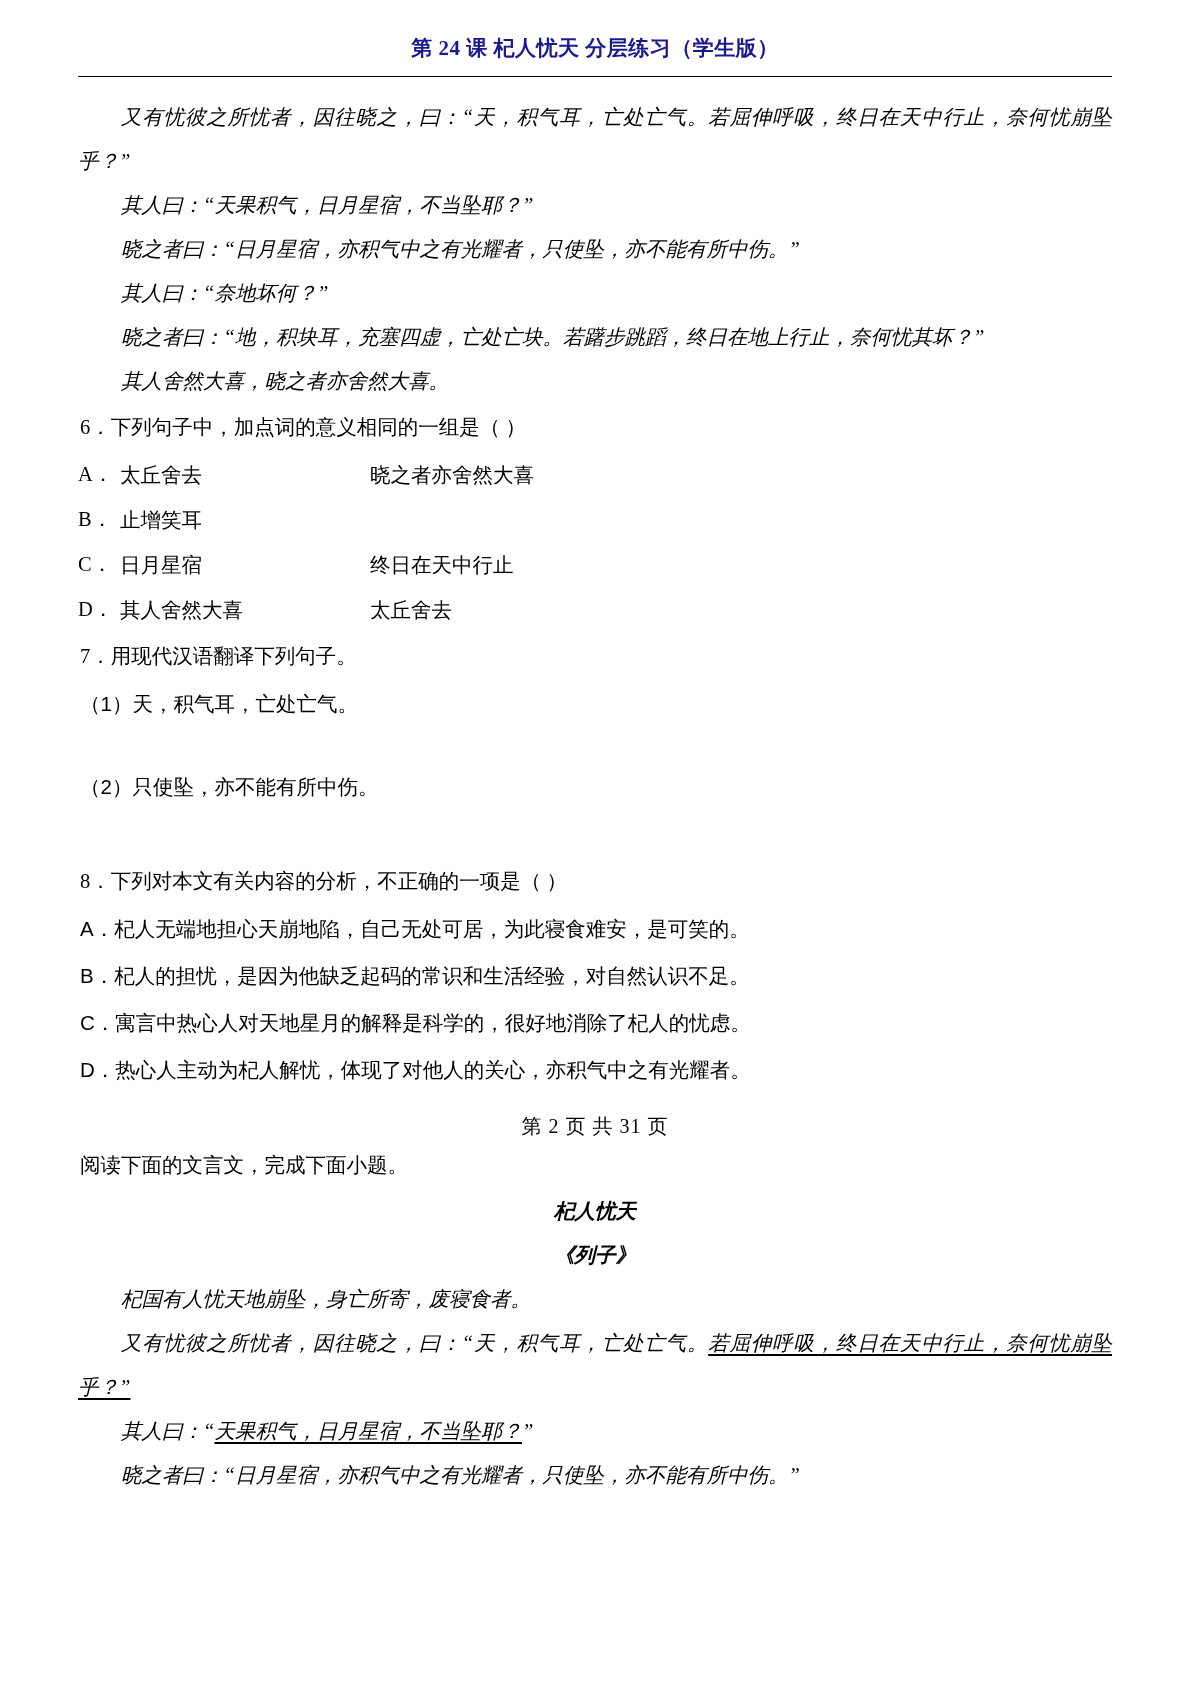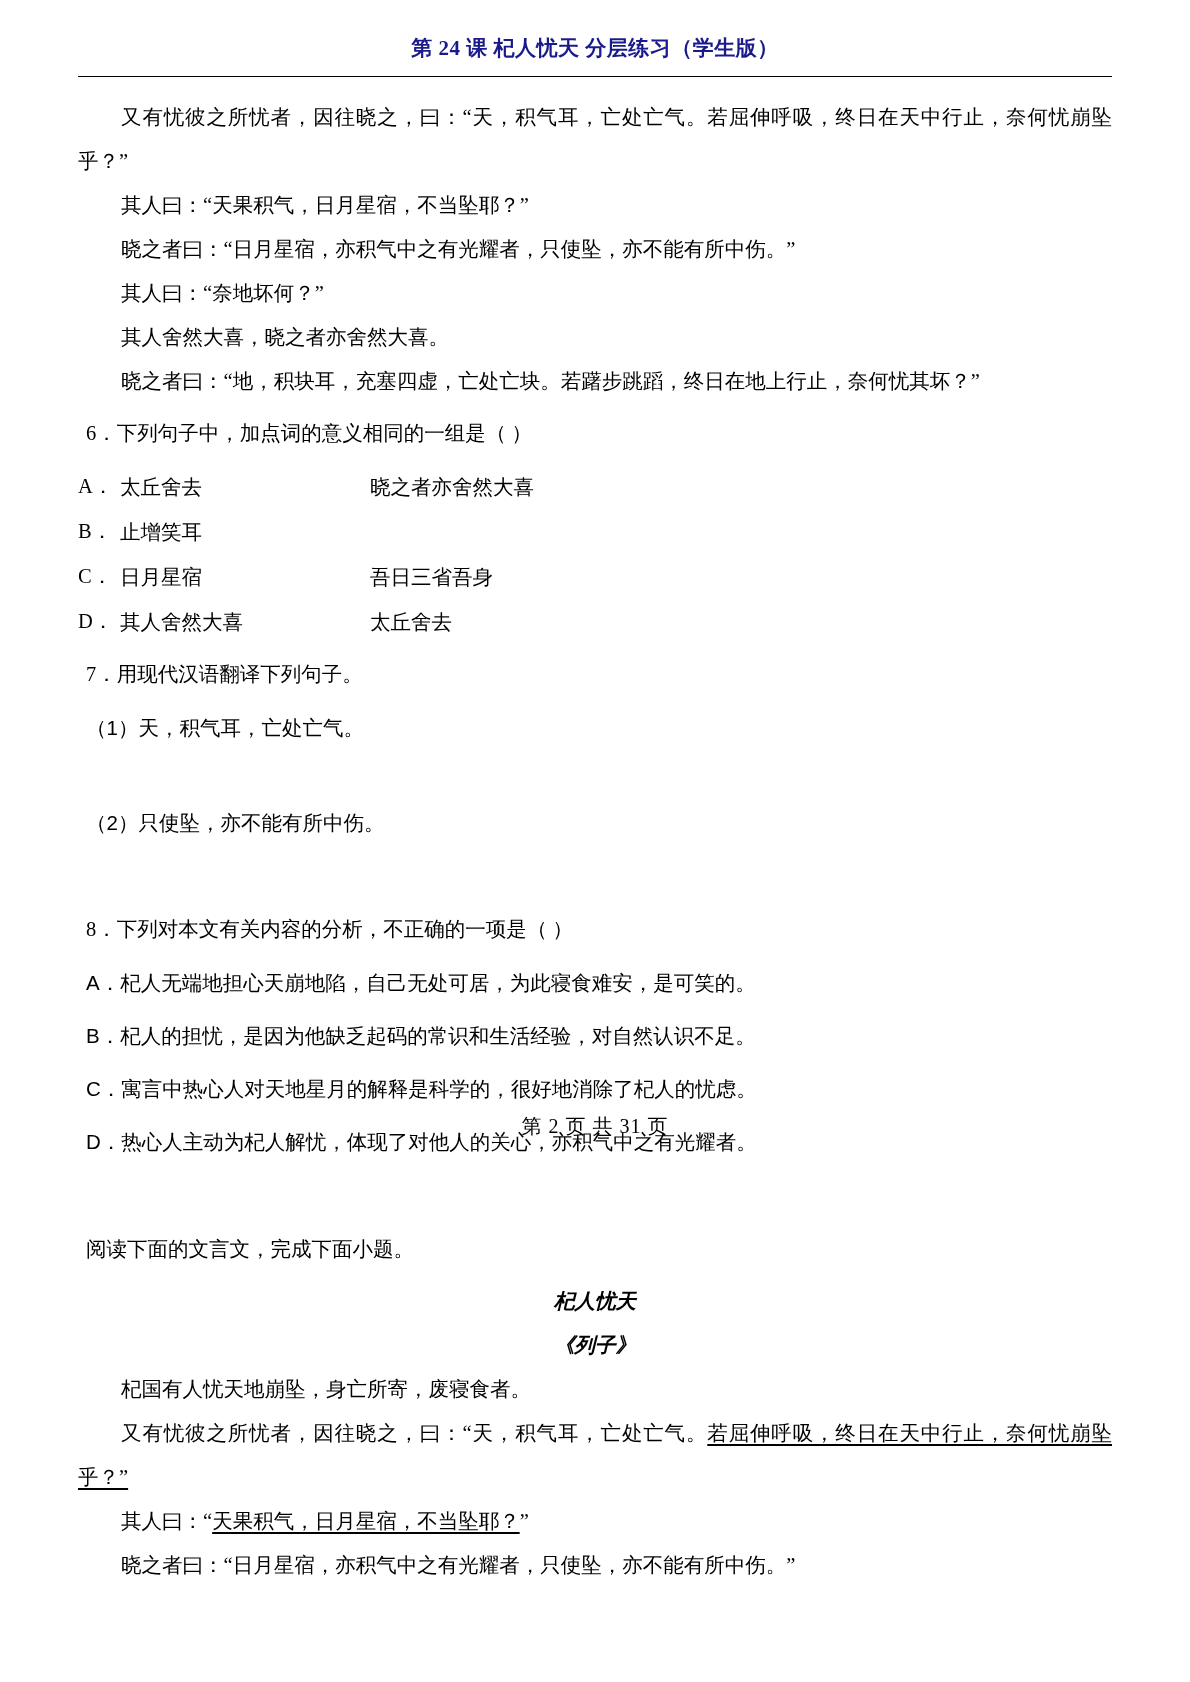--- a/index.html
+++ b/index.html
@@ -37,30 +37,31 @@
     margin: 0 0 18px 0;
   }
   .para {
     font-size: 20.5px;
     line-height: 44px;
     text-align: justify;
     margin: 0;
   }
   .classical {
     font-family: "Liberation Serif", serif;
+    font-style: italic;
     font-weight: 500;
   }
   .indent2 {
     text-indent: 2.1em;
   }
   .qline {
     font-size: 20.5px;
     line-height: 45px;
     font-family: "Liberation Sans", sans-serif;
-    margin: 8px;
+    margin: 2px;
   }
   .qlabel {
     font-family: "Liberation Serif", serif;
   }
   .opt-row {
     display: flex;
     font-size: 20.5px;
     line-height: 45px;
     font-family: "Liberation Sans", sans-serif;
   }
@@ -114,38 +115,38 @@
 
 <div class="page">
 
   <div class="doc-header">第 24 课 杞人忧天 分层练习（学生版）</div>
   <hr class="header-rule">
 
   <div class="para classical indent2">又有忧彼之所忧者，因往晓之，曰：“天，积气耳，亡处亡气。若屈伸呼吸，终日在天中行止，奈何忧崩坠乎？”</div>
   <div class="para classical indent2">其人曰：“天果积气，日月星宿，不当坠耶？”</div>
   <div class="para classical indent2">晓之者曰：“日月星宿，亦积气中之有光耀者，只使坠，亦不能有所中伤。”</div>
   <div class="para classical indent2">其人曰：“奈地坏何？”</div>
+  <div class="para classical indent2">晓之者曰：“地，积块耳，充塞四虚，亡处亡块。若躇步跳蹈，终日在地上行止，奈何忧其坏？”</div>
   <div class="para classical indent2">其人舍然大喜，晓之者亦舍然大喜。</div>
-  <div class="para classical indent2">晓之者曰：“地，积块耳，充塞四虚，亡处亡块。若躇步跳蹈，终日在地上行止，奈何忧其坏？”</div>
 
   <div class="qline qlabel">6．下列句子中，加点词的意义相同的一组是（        ）</div>
 
   <div class="opt-row">
     <span class="opt-letter">A．</span>
     <span class="opt-a">太丘舍去</span>
     <span class="opt-b">晓之者亦舍然大喜</span>
   </div>
   <div class="opt-row">
     <span class="opt-letter">B．</span>
     <span class="opt-b">止增笑耳</span>
   </div>
   <div class="opt-row">
     <span class="opt-letter">C．</span>
     <span class="opt-a">日月星宿</span>
-    <span class="opt-b">吾日三省吾身</span>
+    <span class="opt-b">终日在天中行止</span>
   </div>
   <div class="opt-row">
     <span class="opt-letter">D．</span>
     <span class="opt-a">其人舍然大喜</span>
     <span class="opt-b">太丘舍去</span>
   </div>
 
   <div class="qline qlabel">7．用现代汉语翻译下列句子。</div>
   <div class="qline">（1）天，积气耳，亡处亡气。</div>
   <div class="spacer-md"></div>

